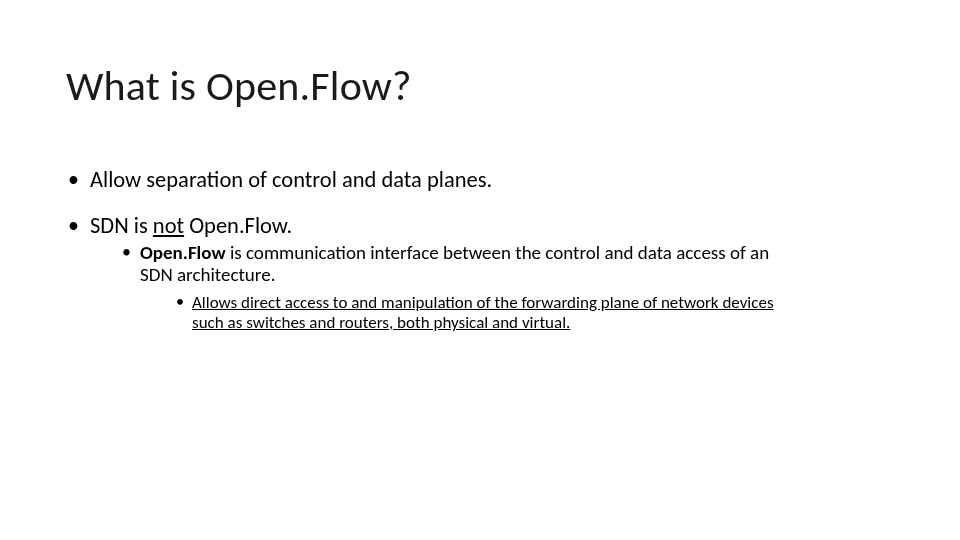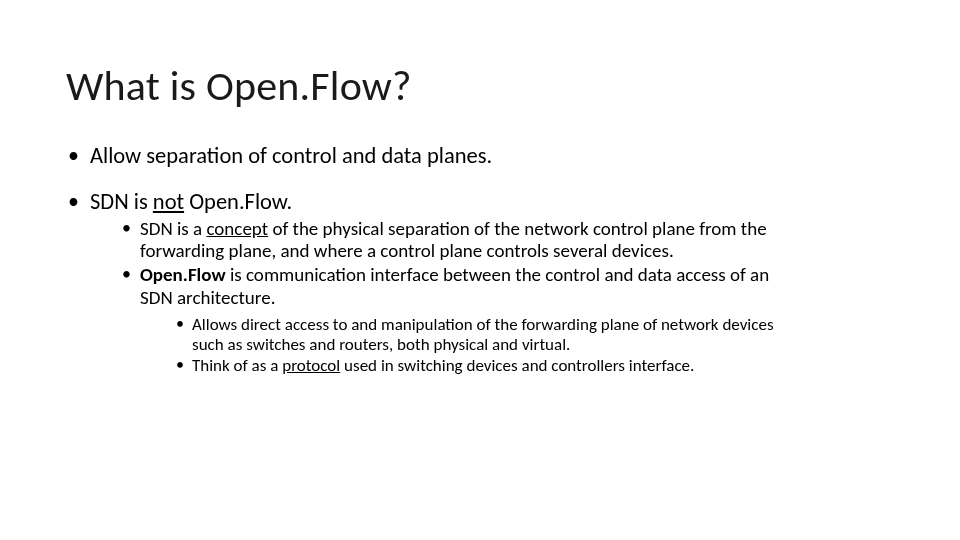--- a/index.html
+++ b/index.html
@@ -25,21 +25,21 @@
     font-weight: 300;
     font-size: 42px;
     letter-spacing: 0.2px;
     color: #1a1a1a;
     position: absolute;
     top: 60px;
     left: 66px;
   }
   .body {
     position: absolute;
-    top: 140px;
+    top: 164px;
     left: 68px;
     right: 68px;
   }
   
   .ul1 {
     list-style: none;
     margin: 0 0 18px 0;
     padding: 0;
   }
   .ul1 > li {
@@ -78,20 +78,21 @@
     left: 0;
     top: 0;
     font-size: 18px;
     color: #000;
   }
   
   .ul3 {
     list-style: none;
     margin: 6px 0 8px 0;
     padding: 0 0 0 36px;
+    text-decoration: underline;
   }
   .ul3 > li {
     font-size: 17px;
     line-height: 1.18;
     color: #000;
     position: relative;
     padding-left: 16px;
     margin: 1px 0;
   }
   .ul3 > li::before {
@@ -117,30 +118,24 @@
     <ul class="ul1">
       <li>Allow separation of control and data planes.</li>
     </ul>
 
     <ul class="ul1">
       <li>
         <span>SDN is </span><span class="underline">not</span><span> Open.Flow.</span>
 
         <ul class="ul2">
           <li>
-            <span>SDN is a </span><span class="underline">concept</span><span> of the physical separation of the network control plane from the forwarding plane, and where a control plane controls several devices.</span>
-          </li>
-          <li>
             <span class="bold">Open.Flow</span><span> is communication interface between the control and data access of an SDN architecture.</span>
 
             <ul class="ul3">
               <li>Allows direct access to and manipulation of the forwarding plane of network devices such as switches and routers, both physical and virtual.</li>
-              <li>
-                <span>Think of as a </span><span class="underline">protocol</span><span> used in switching devices and controllers interface.</span>
-              </li>
             </ul>
           </li>
         </ul>
       </li>
     </ul>
 
   </div>
 </div>
 
 </body></html>

